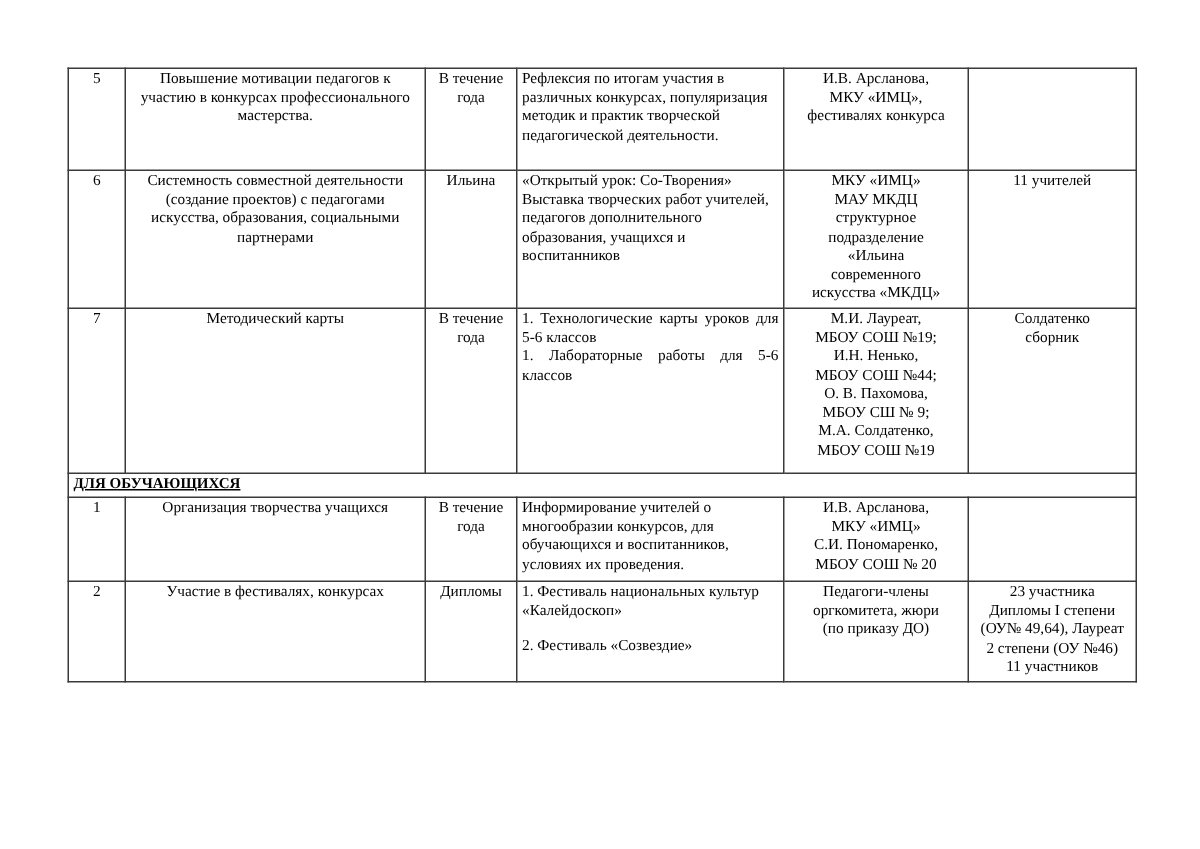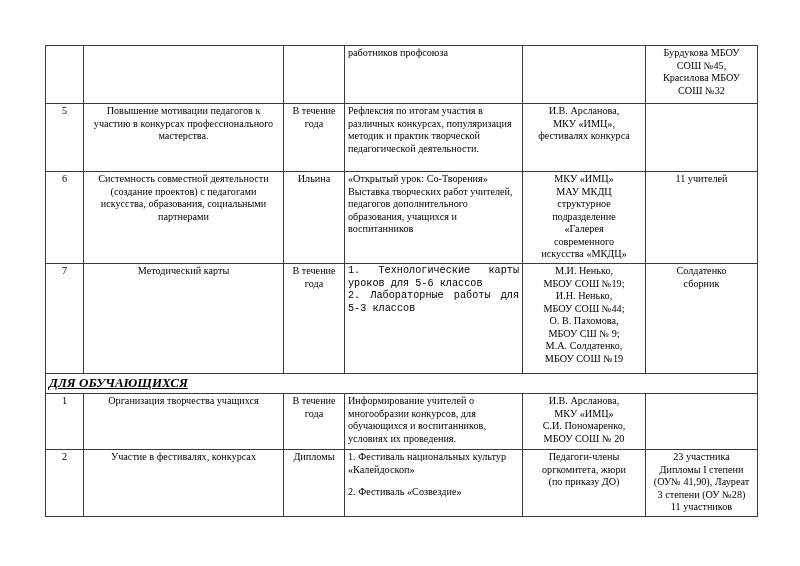--- a/index.html
+++ b/index.html
@@ -38,28 +38,27 @@
   
   col.c1 { width: 38px; }
   col.c2 { width: 200px; }
   col.c3 { width: 61px; }
   col.c4 { width: 178px; }
   col.c5 { width: 123px; }
   col.c6 { width: 112px; }
 
   .ta-center { text-align: center; }
   .ta-left   { text-align: left; }
-  .ta-just   { text-align: justify; font-family: Liberation Mono, monospace; }
+  .ta-just   { text-align: justify; }
 
   .section-head {
     font-weight: bold;
-    font-size: 13px;
+    font-size: 10px;
     padding-top: 0px;
     padding-bottom: 1px;
-    font-style: italic;
   }
   .section-head span.u {
     text-decoration: underline;
   }
   .cellline { display: block; }
   .spacer { display: block; height: 1em; }
 </style>
 </head>
 <body>
 
@@ -69,35 +68,20 @@
     <colgroup>
       <col class="c1">
         <col class="c2">
         <col class="c3">
         <col class="c4">
         <col class="c5">
         <col class="c6">
     </colgroup>
     <tbody>
 
-      <tr style="height:58px;">
-        <td class="ta-center"></td>
-        <td class="ta-center"></td>
-        <td class="ta-center"></td>
-        <td class="ta-left">
-          <span class="cellline">работников профсоюза</span>
-        </td>
-        <td class="ta-center"></td>
-        <td class="ta-center">
-          <span class="cellline">Бурдукова МБОУ</span>
-          <span class="cellline">СОШ №45,</span>
-          <span class="cellline">Красилова МБОУ</span>
-          <span class="cellline">СОШ №32</span>
-        </td>
-      </tr>
 
       <tr style="height:68px;">
         <td class="ta-center">5</td>
         <td class="ta-center">Повышение мотивации педагогов к участию в конкурсах профессионального мастерства.</td>
         <td class="ta-center">В течение года</td>
         <td class="ta-left">Рефлексия по итогам участия в различных конкурсах, популяризация методик и практик творческой педагогической деятельности.</td>
         <td class="ta-center">
           <span class="cellline">И.В. Арсланова,</span>
           <span class="cellline">МКУ «ИМЦ»,</span>
           <span class="cellline">фестивалях конкурса</span>
@@ -108,39 +92,39 @@
       <tr style="height:92px;">
         <td class="ta-center">6</td>
         <td class="ta-center">Системность совместной деятельности (создание проектов) с педагогами искусства, образования, социальными партнерами</td>
         <td class="ta-center">Ильина</td>
         <td class="ta-left">«Открытый урок: Со-Творения» Выставка  творческих работ учителей, педагогов дополнительного образования, учащихся и воспитанников</td>
         <td class="ta-center">
           <span class="cellline">МКУ «ИМЦ»</span>
           <span class="cellline">МАУ МКДЦ</span>
           <span class="cellline">структурное</span>
           <span class="cellline">подразделение</span>
-          <span class="cellline">«Галерея</span>
+          <span class="cellline">«Ильина</span>
           <span class="cellline">современного</span>
           <span class="cellline">искусства «МКДЦ»</span>
         </td>
         <td class="ta-center">
           <span class="cellline">11 учителей</span>
         </td>
       </tr>
 
       <tr style="height:110px;">
         <td class="ta-center">7</td>
         <td class="ta-center">Методический карты</td>
         <td class="ta-center">В течение года</td>
         <td class="ta-just">
           <span class="cellline">1.  Технологические       карты уроков для 5-6 классов</span>
-          <span class="cellline">2.  Лабораторные работы для 5-3 классов</span>
+          <span class="cellline">1.  Лабораторные работы для 5-6 классов</span>
         </td>
         <td class="ta-center">
-          <span class="cellline">М.И. Ненько,</span>
+          <span class="cellline">М.И. Лауреат,</span>
           <span class="cellline">МБОУ СОШ №19;</span>
           <span class="cellline">И.Н. Ненько,</span>
           <span class="cellline">МБОУ СОШ №44;</span>
           <span class="cellline">О. В. Пахомова,</span>
           <span class="cellline">МБОУ СШ № 9;</span>
           <span class="cellline">М.А. Солдатенко,</span>
           <span class="cellline">МБОУ СОШ №19</span>
         </td>
         <td class="ta-center">
           <span class="cellline">Солдатенко</span>
@@ -178,22 +162,22 @@
           <span class="cellline">2. Фестиваль «Созвездие»</span>
         </td>
         <td class="ta-center">
           <span class="cellline">Педагоги-члены</span>
           <span class="cellline">оргкомитета, жюри</span>
           <span class="cellline">(по приказу ДО)</span>
         </td>
         <td class="ta-center">
           <span class="cellline">23 участника</span>
           <span class="cellline">Дипломы I степени</span>
-          <span class="cellline">(ОУ№ 41,90), Лауреат</span>
-          <span class="cellline">3 степени (ОУ №28)</span>
+          <span class="cellline">(ОУ№ 49,64), Лауреат</span>
+          <span class="cellline">2 степени (ОУ №46)</span>
           <span class="cellline">11 участников</span>
         </td>
       </tr>
 
     </tbody>
   </table>
 
 </div>
 
 </body></html>

